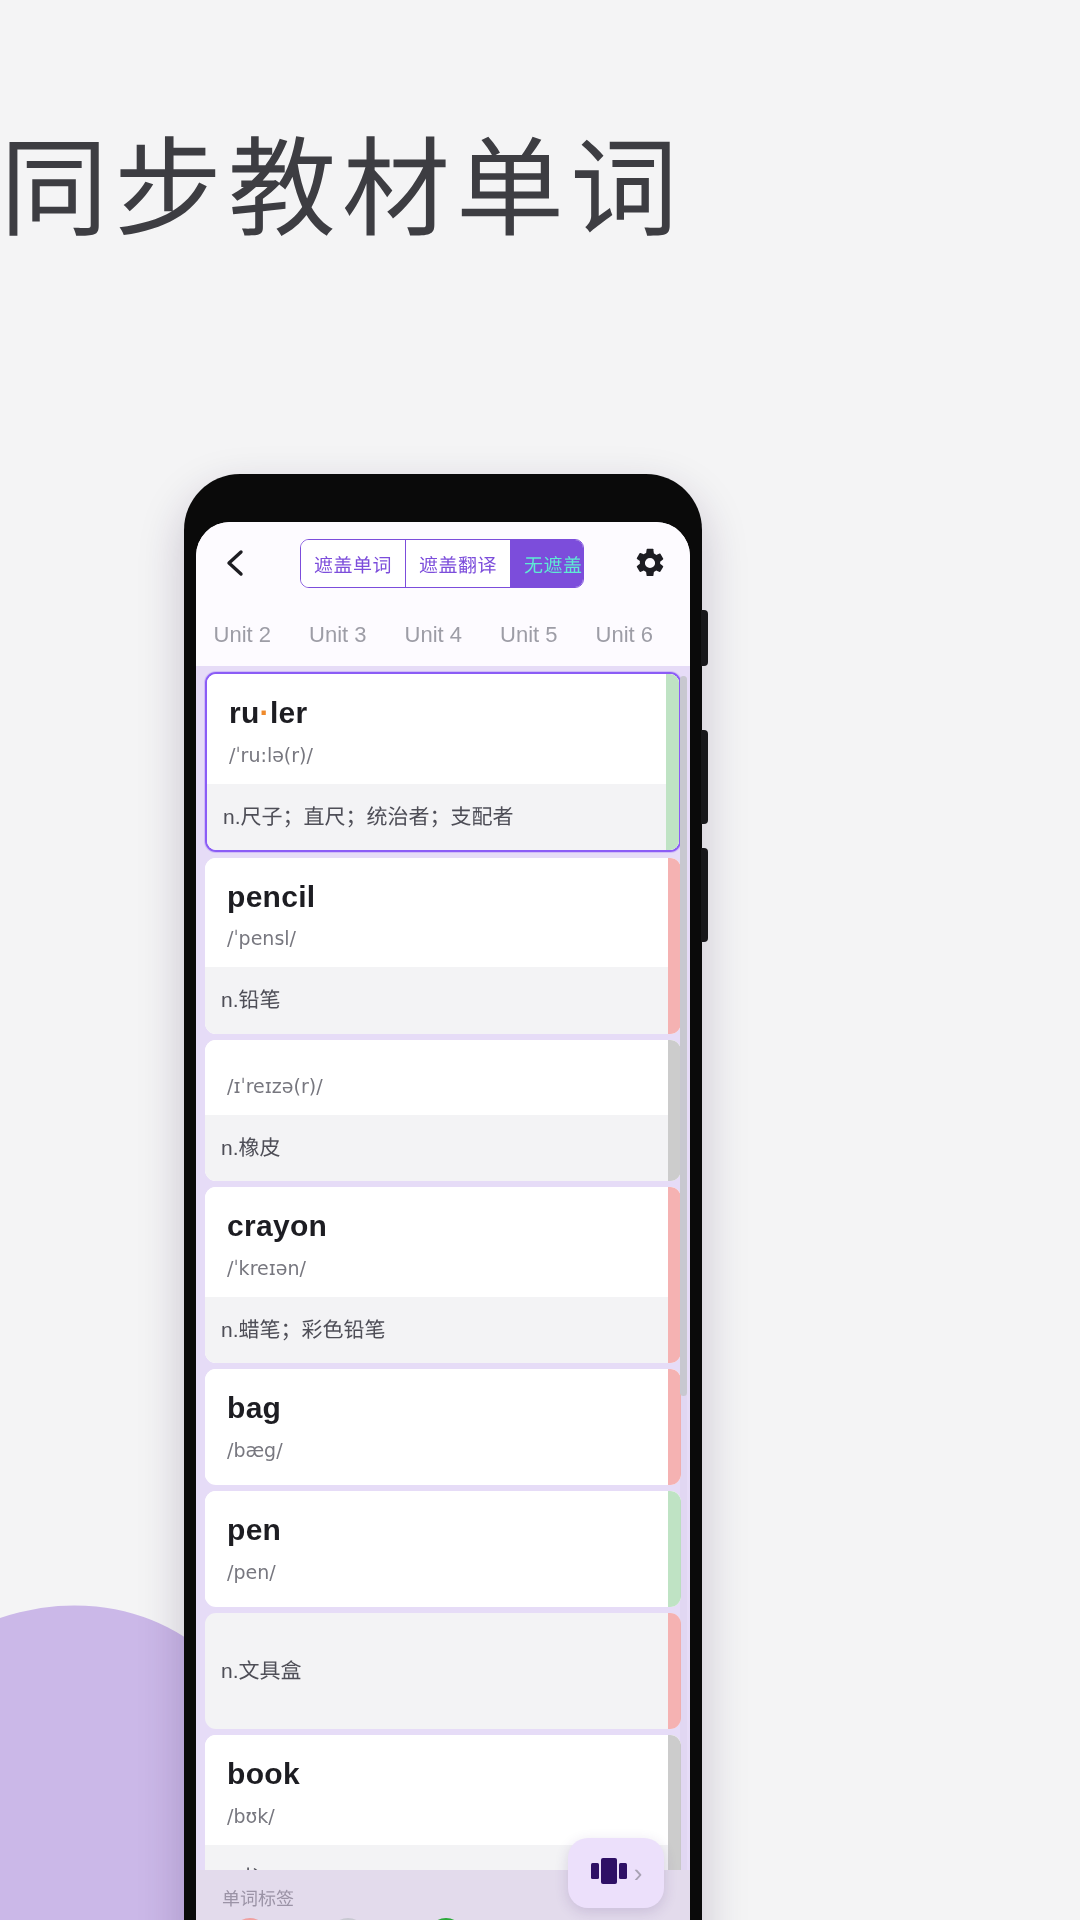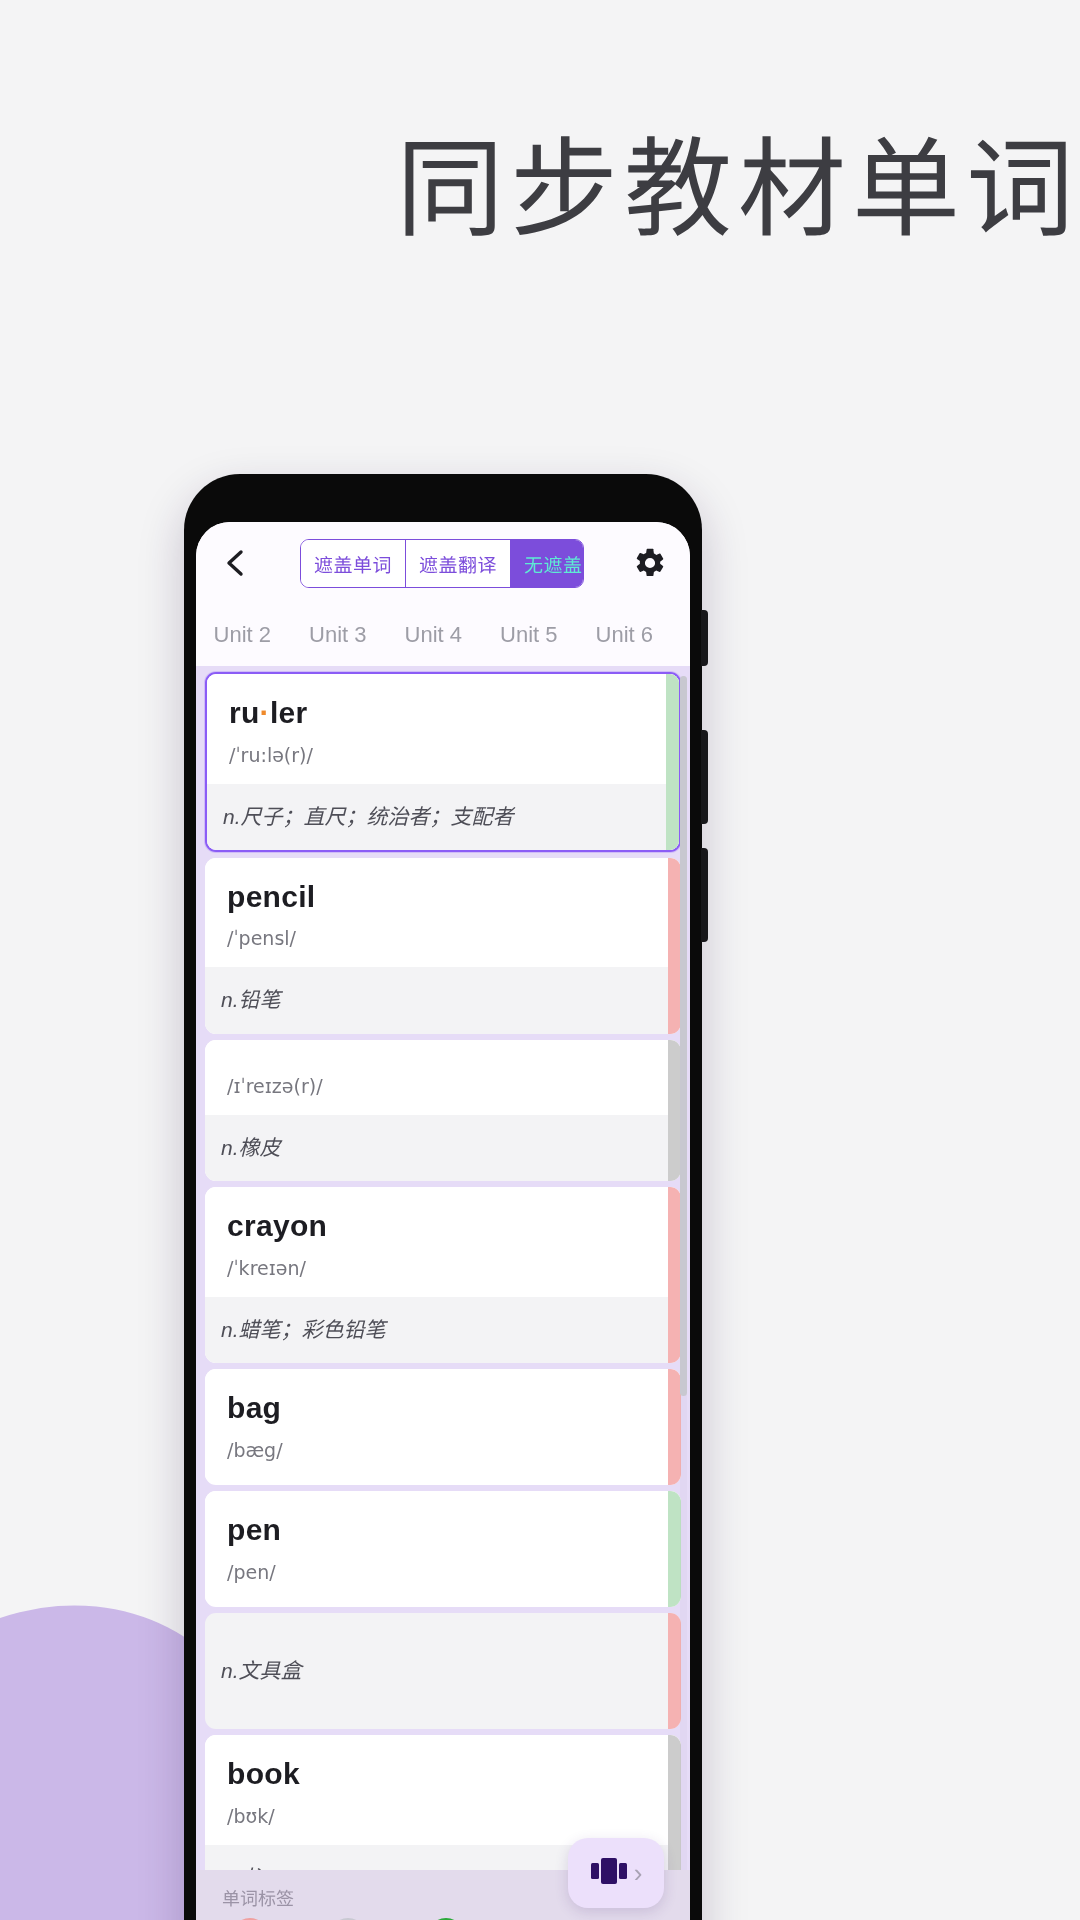--- a/index.html
+++ b/index.html
@@ -29,21 +29,21 @@
     transform: rotate(-14deg);
     z-index: 0;
   }
 
   
   .headline {
     position: absolute;
     left: 0;
     right: 0;
     top: 130px;
-    text-align: right;
+    text-align: left;
     z-index: 2;
     font-size: 108px;
     line-height: 1.12;
     letter-spacing: 6px;
     color: #3d3d42;
     font-weight: 300;
     font-family: "DejaVu Sans", "Liberation Sans", sans-serif;
   }
 
   
@@ -201,21 +201,20 @@
   }
   .card-right {
     flex: 1 1 auto;
     background: #f3f3f5;
     padding: 18px 34px 18px 16px;
     display: flex;
     align-items: center;
     font-size: 21px;
     color: #4e4e57;
     line-height: 1.45;
-    font-style: italic;
   }
   .strip {
     position: absolute;
     right: 0;
     top: 0;
     bottom: 0;
     width: 13px;
   }
 
   

